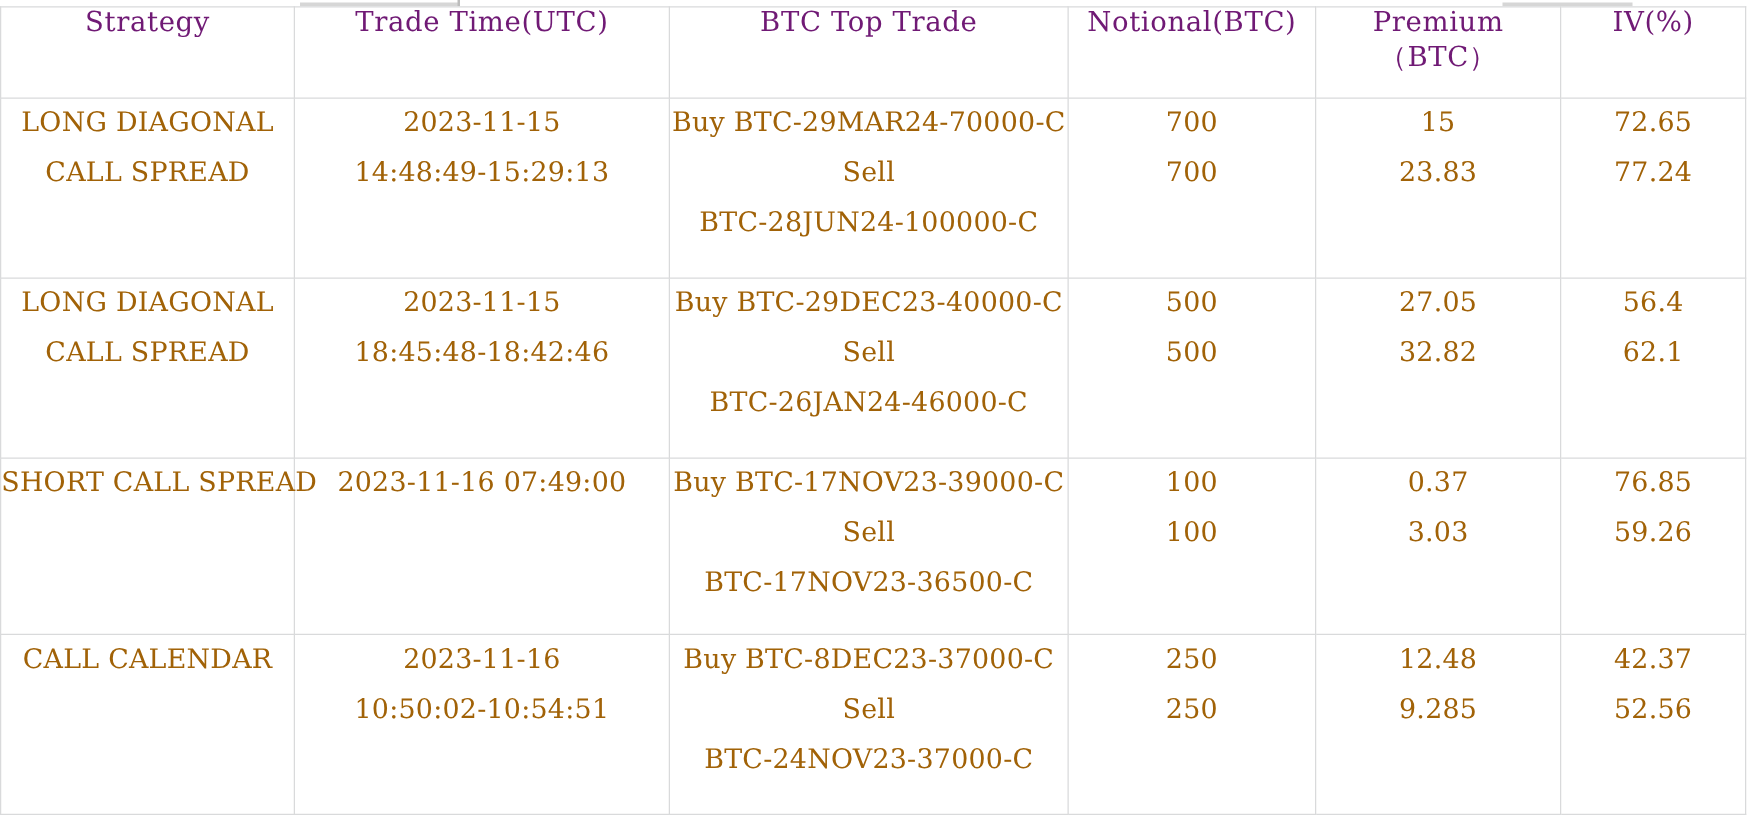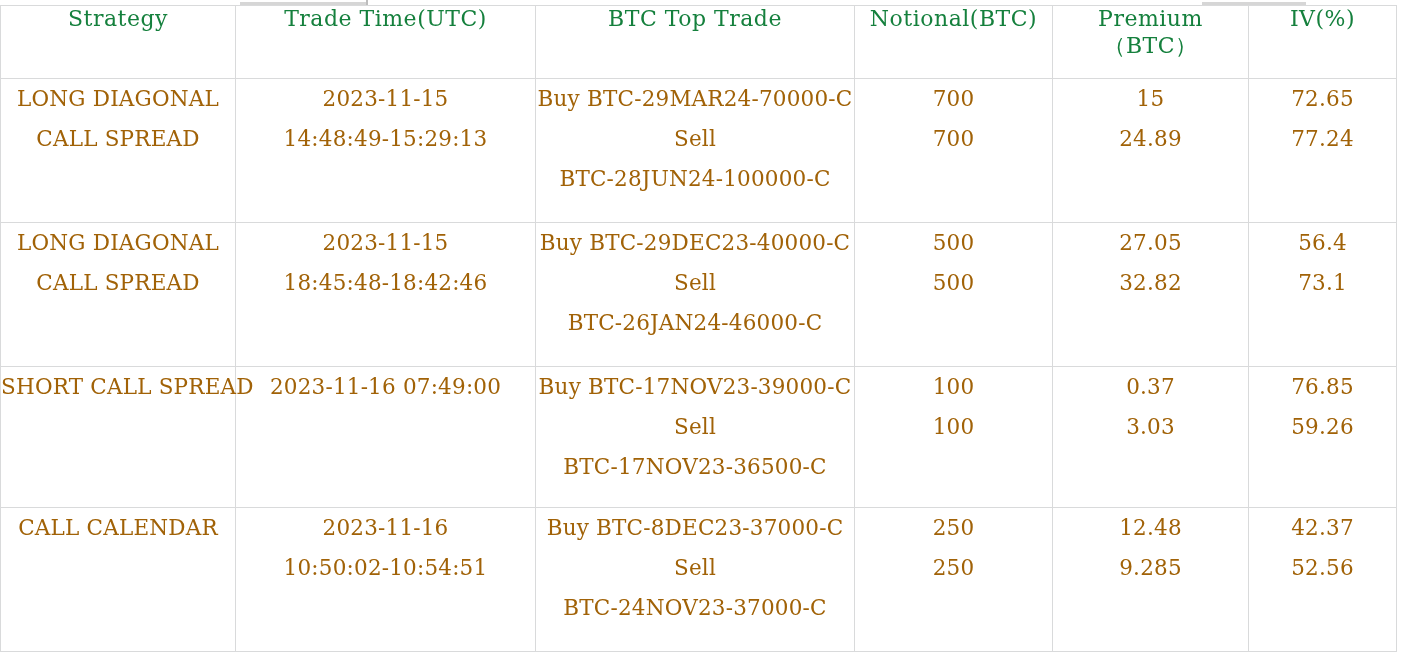--- a/index.html
+++ b/index.html
@@ -43,21 +43,21 @@
     text-align: center;
     vertical-align: top;
     background: #ffffff;
   }
   thead th {
     height: 72px;
     vertical-align: middle;
     font-weight: normal;
     font-size: 22px;
     letter-spacing: 0.5px;
-    color: #15803d;
+    color: #701a75;
   }
   tbody td {
     font-size: 21.5px;
     line-height: 40px;
     letter-spacing: 0.2px;
     color: #a16207;
   }
   tbody tr { height: 144px; }
   tbody tr.r-short { height: 141px; padding-left: 44px; }
   tbody tr.r-calendar { height: 144px; margin-left: 20px; }
@@ -139,21 +139,21 @@
           <span class="line">Buy BTC-29MAR24-70000-C</span>
           <span class="line">Sell</span>
           <span class="line">BTC-28JUN24-100000-C</span>
         </td>
         <td class="cell-pad num-stack">
           <span class="line">700</span>
           <span class="line">700</span>
         </td>
         <td class="cell-pad num-stack">
           <span class="line">15</span>
-          <span class="line">24.89</span>
+          <span class="line">23.83</span>
         </td>
         <td class="cell-pad num-stack">
           <span class="line">72.65</span>
           <span class="line">77.24</span>
         </td>
       </tr>
 
       <tr class="r-long2">
         <td class="cell-pad">
           <span class="line">LONG DIAGONAL</span>
@@ -171,21 +171,21 @@
         <td class="cell-pad num-stack">
           <span class="line">500</span>
           <span class="line">500</span>
         </td>
         <td class="cell-pad num-stack">
           <span class="line">27.05</span>
           <span class="line">32.82</span>
         </td>
         <td class="cell-pad num-stack">
           <span class="line">56.4</span>
-          <span class="line">73.1</span>
+          <span class="line">62.1</span>
         </td>
       </tr>
 
       <tr class="r-short">
         <td class="cell-pad">
           <span class="line">SHORT CALL SPREAD</span>
         </td>
         <td class="cell-pad">
           <span class="line">2023-11-16 07:49:00</span>
         </td>

